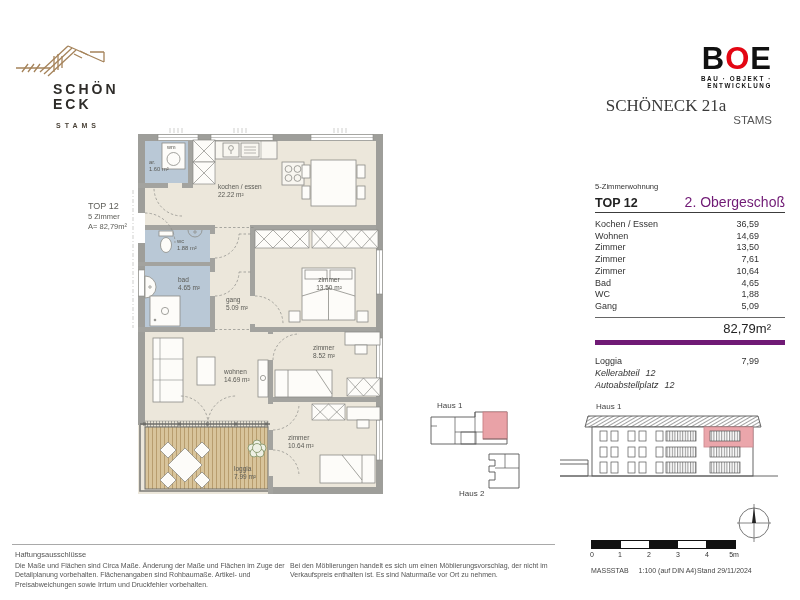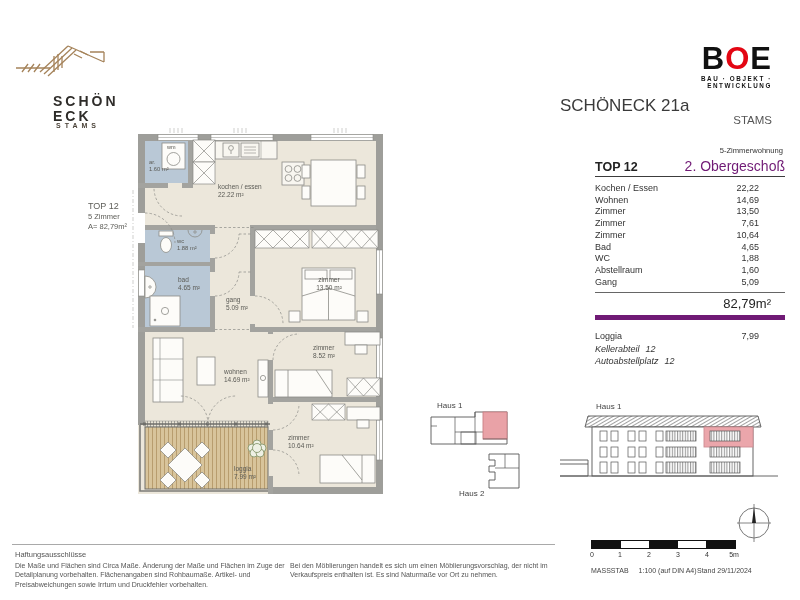--- a/index.html
+++ b/index.html
@@ -1,36 +1,36 @@
 <!DOCTYPE html>
 <html><head>
 <meta charset="utf-8">
 <style>
   html,body{margin:0;padding:0;background:#e8e8e8;}
   .page{position:relative;width:800px;height:600px;background:#ffffff;overflow:hidden;
         font-family:"Liberation Sans",sans-serif;color:#333;}
   .abs{position:absolute;}
 
   
-  .brand-name{position:absolute;left:53px;top:94px;font-weight:700;color:#2e2c29;
+  .brand-name{position:absolute;left:53px;top:82px;font-weight:700;color:#2e2c29;
               font-size:14px;letter-spacing:3px;line-height:15px;}
   .brand-sub{position:absolute;left:56px;top:122px;font-size:7px;letter-spacing:4px;color:#4a4238;font-weight:700;}
   .boe{position:absolute;left:640px;top:44px;width:132px;text-align:right;}
   .boe-letters{font-size:31px;font-weight:900;line-height:30px;letter-spacing:1px;color:#111;
                font-family:"Liberation Sans",sans-serif;text-align:right;}
   .boe-letters .o{color:#e30613;}
   .boe-tag{font-size:6.3px;font-weight:700;letter-spacing:1.6px;color:#111;margin-top:1px;}
-  .proj-title{position:absolute;left:560px;top:96px;width:212px;text-align:left;
-              font-size:17px;color:#3a3a3a;}
+  .proj-title{position:absolute;left:560px;top:96px;width:212px;text-align:center;
+              font-size:17px;color:#3a3a3a;font-family:Liberation Serif, serif;}
   .proj-sub{position:absolute;left:560px;top:114px;width:212px;text-align:right;
             font-size:11.5px;color:#555;}
 
   
   .unit-table{position:absolute;left:595px;top:146px;width:190px;font-size:9px;color:#333;}
-  .apt-type{text-align:right;font-size:7.6px;color:#333;padding-right:2px;}
+  .apt-type{font-size:7.6px;color:#333;padding-right:2px;margin-top:36px;}
   .t-head{display:flex;justify-content:space-between;align-items:flex-end;
           border-bottom:1.6px solid #3c3c3c;padding-bottom:2px;margin-top:3px;}
   .t-head .u{font-size:12.5px;font-weight:600;color:#222;}
   .t-head .f{font-size:14px;color:#701a75;}
   .t-rows{margin-top:6px;}
   .t-row{display:flex;justify-content:space-between;line-height:11.7px;}
   .t-row .val{padding-right:26px;}
   .t-total{border-top:1px solid #666;border-bottom:5px solid #701a75;margin-top:4px;
            padding:3px 14px 4px 0;text-align:right;font-size:13px;color:#222;}
   .t-extras{margin-top:11px;}
@@ -103,21 +103,21 @@
 
   <div class="unit-table">
     <div class="apt-type">5-Zimmerwohnung</div>
     <div class="t-head">
       <span class="u">TOP 12</span>
       <span class="f">2. Obergeschoß</span>
     </div>
     <div class="t-rows">
       <div class="t-row">
           <span>Kochen / Essen</span>
-          <span class="val">22,22</span>
+          <span class="val">36,59</span>
         </div>
       <div class="t-row">
           <span>Wohnen</span>
           <span class="val">14,69</span>
         </div>
       <div class="t-row">
           <span>Zimmer</span>
           <span class="val">13,50</span>
         </div>
       <div class="t-row">
@@ -128,24 +128,20 @@
           <span>Zimmer</span>
           <span class="val">10,64</span>
         </div>
       <div class="t-row">
           <span>Bad</span>
           <span class="val">4,65</span>
         </div>
       <div class="t-row">
           <span>WC</span>
           <span class="val">1,88</span>
-        </div>
-      <div class="t-row">
-          <span>Abstellraum</span>
-          <span class="val">1,60</span>
         </div>
       <div class="t-row">
           <span>Gang</span>
           <span class="val">5,09</span>
         </div>
     </div>
     <div class="t-total">82,79m²</div>
     <div class="t-extras">
       <div class="t-row">
           <span>Loggia</span>

